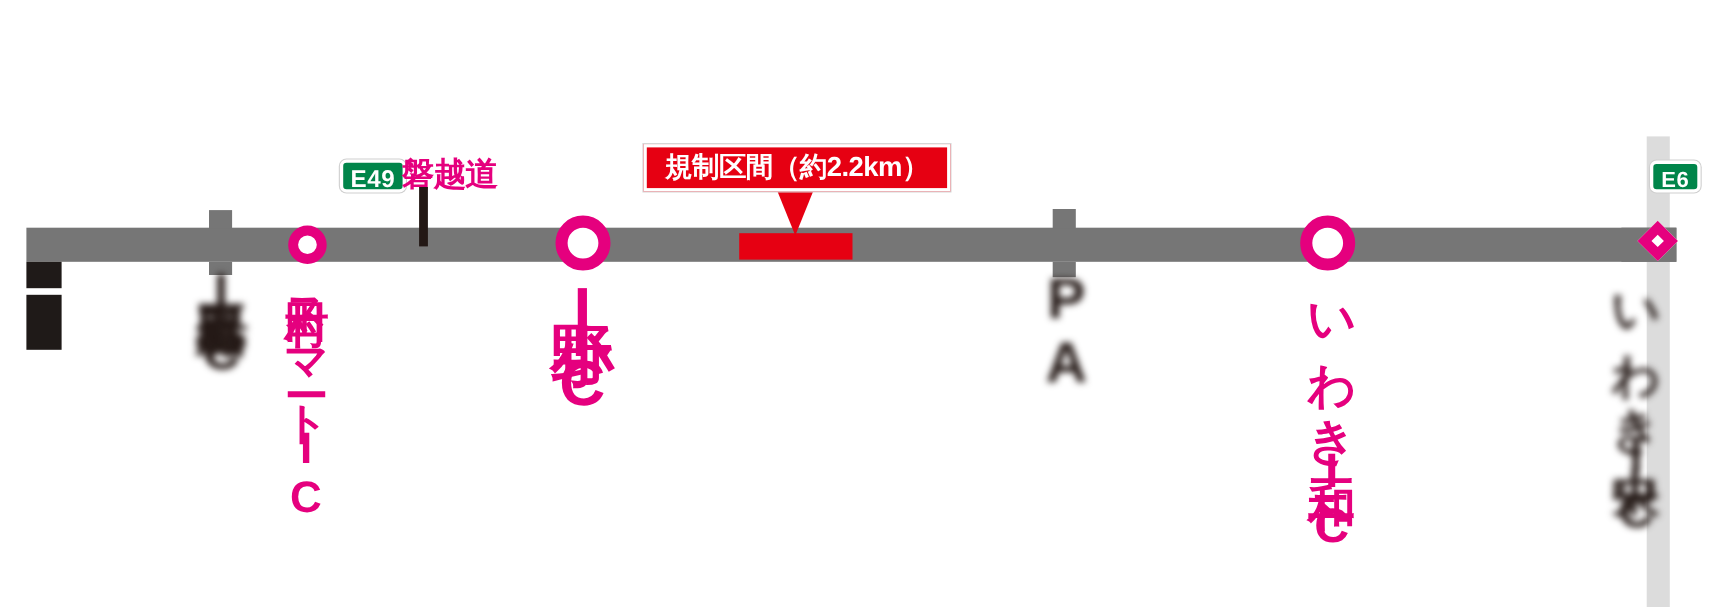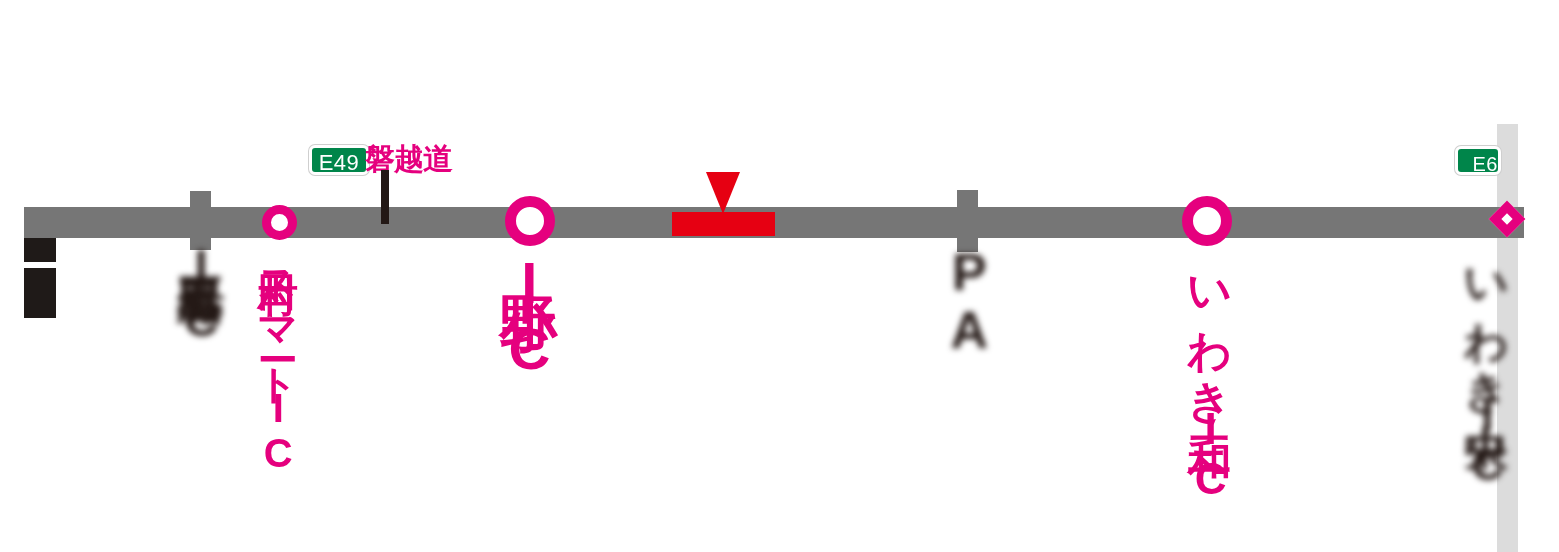--- a/index.html
+++ b/index.html
@@ -45,42 +45,41 @@
   }
 
   
   .route-badge {
     position: absolute;
     background: #00854a;
     border: 3px solid #ffffff;
     border-radius: 6px;
     box-sizing: border-box;
     color: #ffffff;
-    font-weight: 400;
+    font-weight: 700;
     text-align: center;
     line-height: 1;
     letter-spacing: 0.5px;
     box-shadow: 0 0 0 1px #cfcfcf;
   }
   #badge-e49 {
     left: 309px;
     top: 145px;
     width: 60px;
     height: 30px;
     font-size: 22px;
     padding-top: 4px;
   }
   #badge-e6 {
-    left: 1455px;
+    left: 1500px;
     top: 146px;
     width: 46px;
     height: 29px;
     font-size: 20px;
     padding-top: 5px;
-    text-align: right;
   }
 
   
   .road-name-pink {
     position: absolute;
     color: #e5007e;
     font-weight: 900;
     font-size: 30px;
     line-height: 1;
     letter-spacing: -1px;
@@ -238,14 +237,15 @@
 
   <div class="ic-circle lg" style="left:1182px; top:196px;"></div>
   <div class="ic-label" style="left:1189px; top:248px; font-size:44px;">いわき三和IC</div>
 
   <div class="jct-diamond" style="left:1494px; top:206px;"></div>
 
   <div class="red-bar" id="regulated-bar"></div>
 
   <div id="callout-tail"></div>
 
+  <div id="callout">規制区間（約2.2km）</div>
 
 </div>
 
 </body></html>

